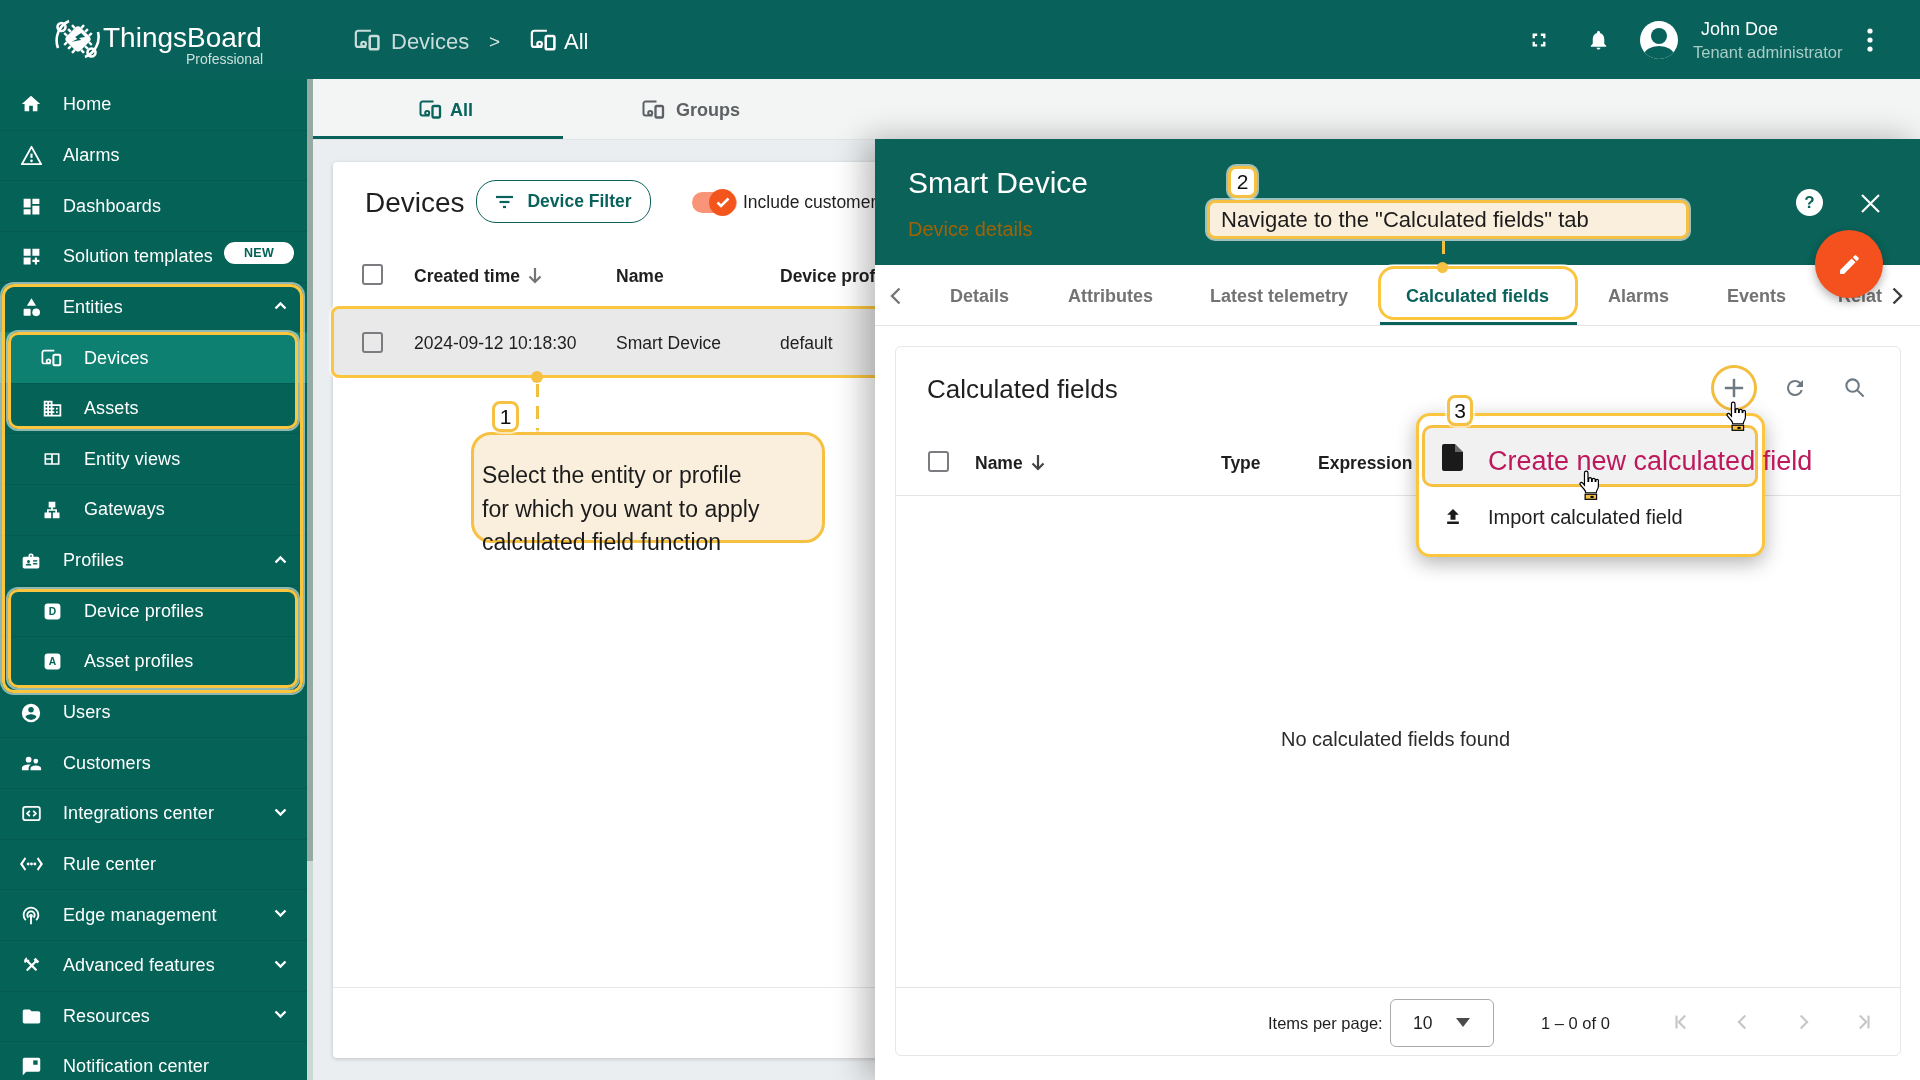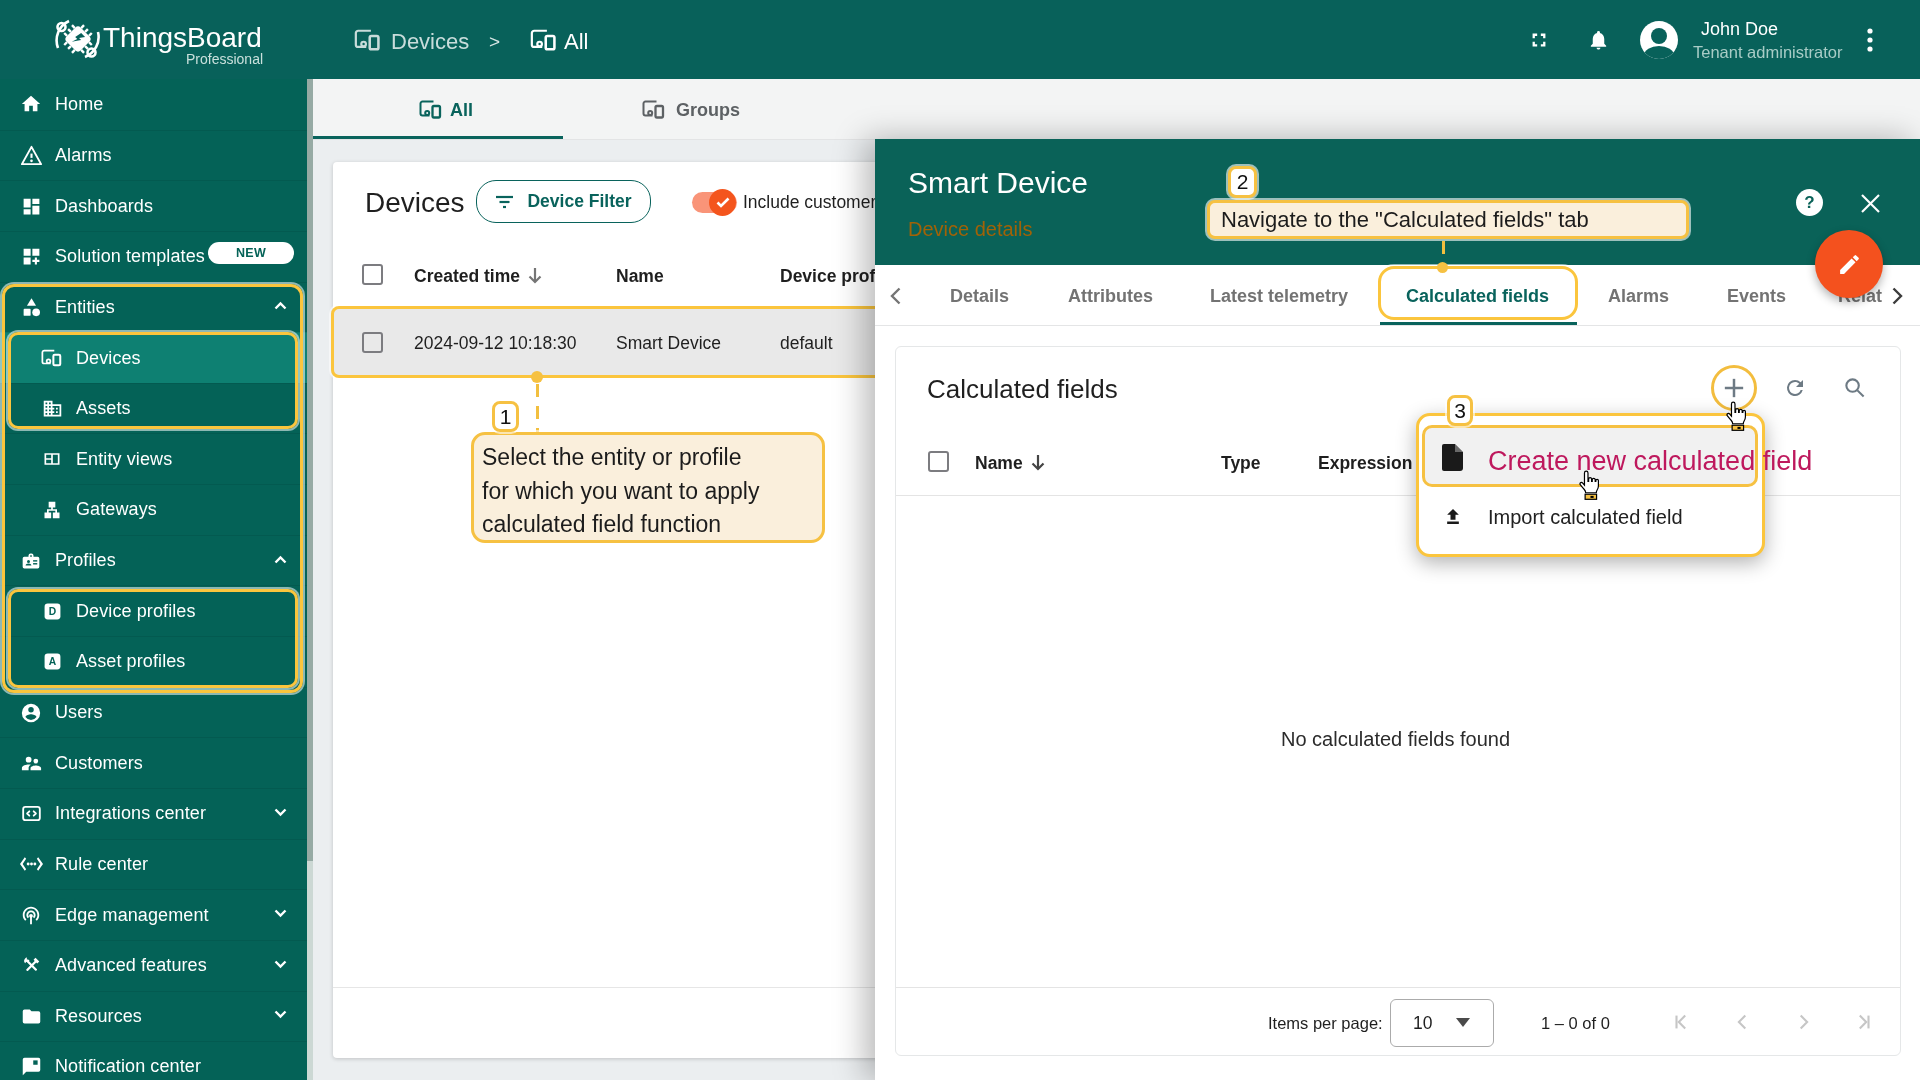--- a/index.html
+++ b/index.html
@@ -4,21 +4,21 @@
 <style>
 * { margin:0; padding:0; box-sizing:border-box; }
 html,body { width:1920px; height:1080px; overflow:hidden; font-family:"Liberation Sans", sans-serif; background:#ebeef0; }
 .abs { position:absolute; }
 svg { display:block; }
 
 #hdr { position:absolute; left:0; top:0; width:1920px; height:79px; background:#08615a; z-index:30; }
 
 #sb { position:absolute; left:0; top:79px; width:307px; height:1001px; background:#046257; overflow:hidden; z-index:20; }
 .mi { height:50.65px; display:flex; align-items:center; color:#fff; font-size:18px; position:relative; }
-.mi .lbl { margin-left:12px; letter-spacing:.1px; }
+.mi .lbl { margin-left:20px; letter-spacing:.1px; }
 .mi .icow { width:24px; margin-left:19px; display:flex; justify-content:center; }
 .mi + .mi { border-top:1px solid rgba(0,0,0,.08); }
 .mi.sub .icow { margin-left:40px; }
 .mi .car { position:absolute; right:20px; top:50%; margin-top:-6px; }
 .ybox { position:absolute; border:3px solid #fbc53d; pointer-events:none; box-shadow:0 0 0 2px rgba(255,255,255,.55); }
 
 .chk { position:absolute; width:21px; height:21px; border:2px solid #7c7c80; border-radius:3px; background:transparent; }
 .callout { position:absolute; background:#faefdc; border:3px solid #f6c142; color:#1c1c1c; box-shadow:0 0 0 2px rgba(255,255,255,.6); }
 .nbadge { position:absolute; background:#fff; border:3px solid #f6c142; border-radius:8px; color:#111; font-size:21px; display:flex; align-items:center; justify-content:center; box-shadow:0 0 0 2px rgba(255,255,255,.6); }
 .dash { position:absolute; width:3px; background-image:repeating-linear-gradient(to bottom,#f2bf3f 0 13px,transparent 13px 22px); }
@@ -118,21 +118,21 @@
       <span class="lbl">Dashboards</span>
     </div>
   <div class="mi">
       <span class="icow">
         <svg width="21" height="21" viewBox="0 0 24 24" fill="#fff">
           <path d="M3 3h8v8H3zM13 3h8v8h-8zM3 13h8v8H3z"></path>
           <path d="M17 13v8M13 17h8" stroke="#fff" stroke-width="2.4"></path>
         </svg>
       </span>
       <span class="lbl">Solution templates</span>
-    <span style="position:absolute;right:13px;top:50%;margin-top:-15px;background:#fff;color:#046257;font-size:12.5px;font-weight:bold;border-radius:11px;padding:4px 28px;letter-spacing:.3px;">NEW</span>
+    <span style="position:absolute;right:13px;top:50%;margin-top:-15px;background:#fff;color:#046257;font-size:12.5px;font-weight:bold;border-radius:11px;padding:4px 20px;letter-spacing:.3px;">NEW</span>
     </div>
   <div class="mi">
       <span class="icow">
         <svg width="21" height="21" viewBox="0 0 24 24" fill="#fff">
           <path d="M12 1.5l5.2 8.5H6.8z"></path>
           <rect x="3" y="13.5" width="8" height="8" rx="1"></rect>
           <circle cx="17.3" cy="17.5" r="4.4"></circle>
         </svg>
       </span>
       <span class="lbl">Entities</span>
@@ -355,21 +355,21 @@
 <div class="abs" style="left:334px;top:309px;width:1569px;height:66px;background:#e9e9e9;z-index:3"></div>
 <div class="ybox" style="left:331px;top:306px;width:1572px;height:72px;border-radius:8px;z-index:4"></div>
 <div class="chk" style="left:362px;top:332px;z-index:5"></div>
 <div class="abs" style="left:414px;top:333px;font-size:17.5px;color:#1f1f1f;z-index:5">2024-09-12 10:18:30</div>
 <div class="abs" style="left:616px;top:333px;font-size:17.5px;color:#1f1f1f;z-index:5">Smart Device</div>
 <div class="abs" style="left:780px;top:333px;font-size:17.5px;color:#1f1f1f;z-index:5">default</div>
 
 <div class="abs" style="left:531px;top:371px;width:12px;height:12px;border-radius:50%;background:#f6c142;z-index:5"></div>
 <div class="dash" style="left:535.5px;top:384px;height:48px;z-index:4"></div>
 <div class="nbadge" style="left:492px;top:401px;width:27px;height:31px;z-index:5">1</div>
-<div class="callout" style="left:471px;top:432px;width:354px;height:111px;border-radius:14px;z-index:4;padding:6px 0 0 8px;font-size:23px;line-height:33.5px;">Select the entity or profile<br>for which you want to apply<br>calculated field function</div>
+<div class="callout" style="left:471px;top:432px;width:354px;height:111px;border-radius:20px;z-index:4;padding:24px 0 0 8px;font-size:23px;line-height:33.5px;">Select the entity or profile<br>for which you want to apply<br>calculated field function</div>
 
 <div class="abs" style="left:333px;top:987px;width:1570px;height:1px;background:#e6e6e6;z-index:3"></div>
 
 <div class="abs" style="left:875px;top:139px;width:1045px;height:941px;background:#fff;box-shadow:-10px 0 30px rgba(0,0,0,.28);z-index:10"></div>
 
 <div class="abs" style="left:875px;top:139px;width:1045px;height:126px;background:#0a6258;z-index:11"></div>
 <div class="abs" style="left:908px;top:166px;font-size:30px;color:#fff;z-index:12">Smart Device</div>
 <div class="abs" style="left:908px;top:218px;font-size:20px;color:#a16207;z-index:12">Device details</div>
 <div class="abs" style="left:1796px;top:189px;width:27px;height:27px;border-radius:50%;background:#fff;z-index:12;display:flex;align-items:center;justify-content:center;color:#0a6258;font-size:17px;font-weight:bold;">?</div>
 <svg class="abs" style="left:1861px;top:194px;z-index:12" width="19" height="19" viewBox="0 0 19 19" stroke="#fff" stroke-width="2.2">

